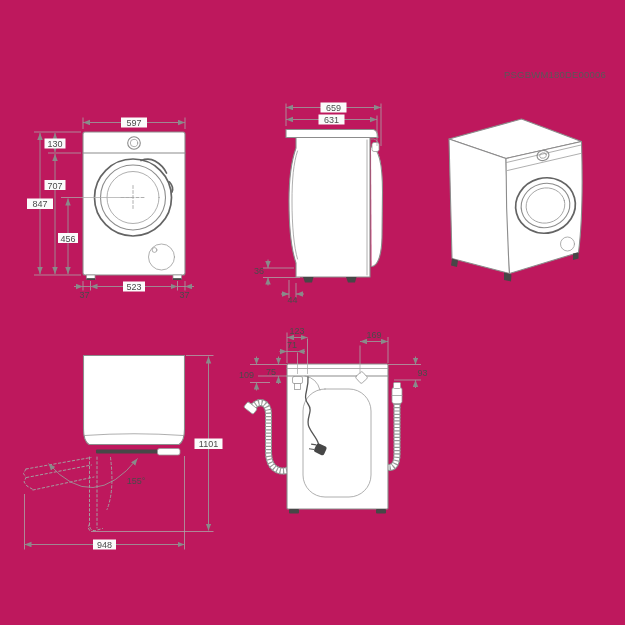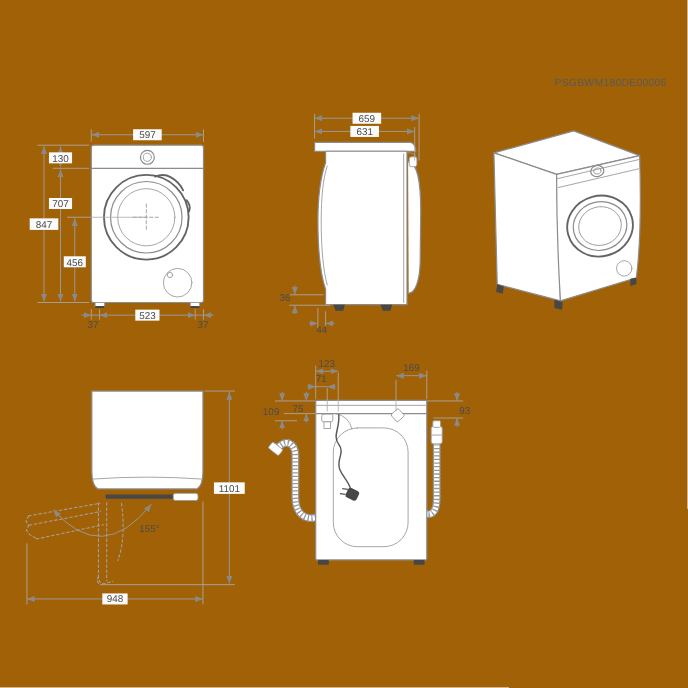--- a/index.html
+++ b/index.html
@@ -1,16 +1,16 @@
 <!DOCTYPE html>
 <html><head>
 <meta charset="utf-8">
 <style>
   html,body{margin:0;padding:0;background:#fbfbfb;}
-  .stage{position:relative;width:625px;height:625px;background:#a16207;overflow:hidden;
+  .stage{position:relative;width:625px;height:625px;background:#be185d;overflow:hidden;
          font-family:"Liberation Sans",sans-serif;}
   svg{display:block}
   .ln  {fill:none;stroke:#8c8c8c;stroke-width:1.1;stroke-linecap:round;stroke-linejoin:round;}
   .lnt {fill:none;stroke:#9a9a9a;stroke-width:0.8;stroke-linecap:round;}
   .ln2 {fill:none;stroke:#646464;stroke-width:1.7;stroke-linecap:round;stroke-linejoin:round;}
   .fw  {fill:#ffffff;}
   .fn  {fill:none;}
   .dim {fill:none;stroke:#9b9b9b;stroke-width:0.85;}
   .ext {fill:none;stroke:#ababab;stroke-width:0.75;}
   .dsh {fill:none;stroke:#a2a2a2;stroke-width:0.95;stroke-dasharray:2.4,2.3;stroke-linecap:round;}

